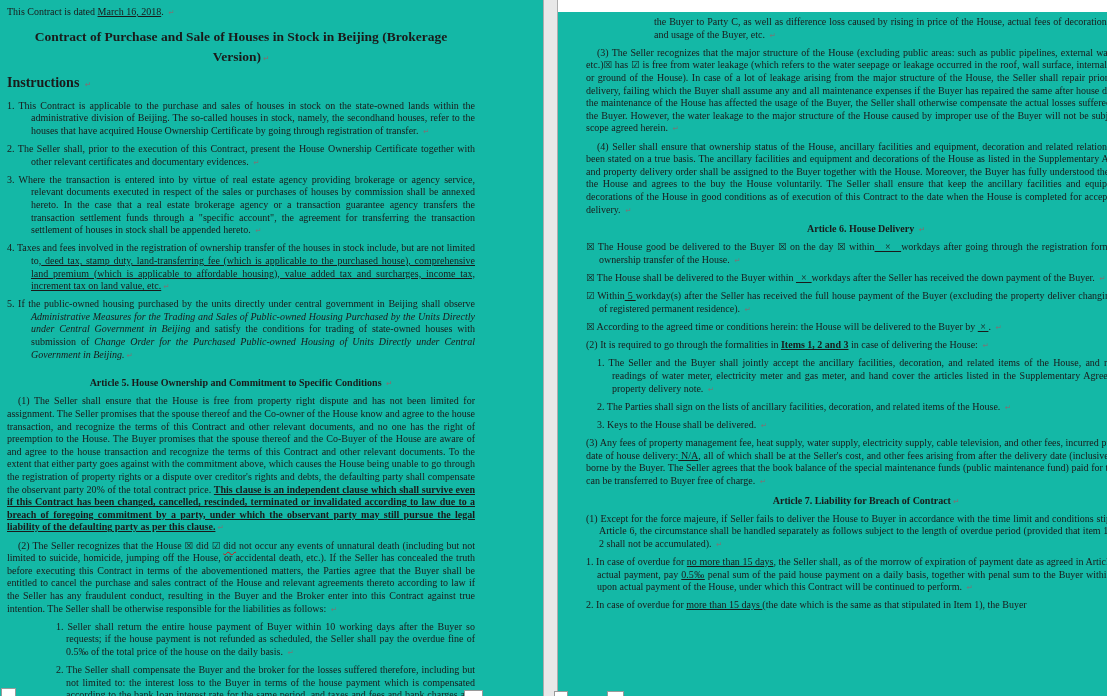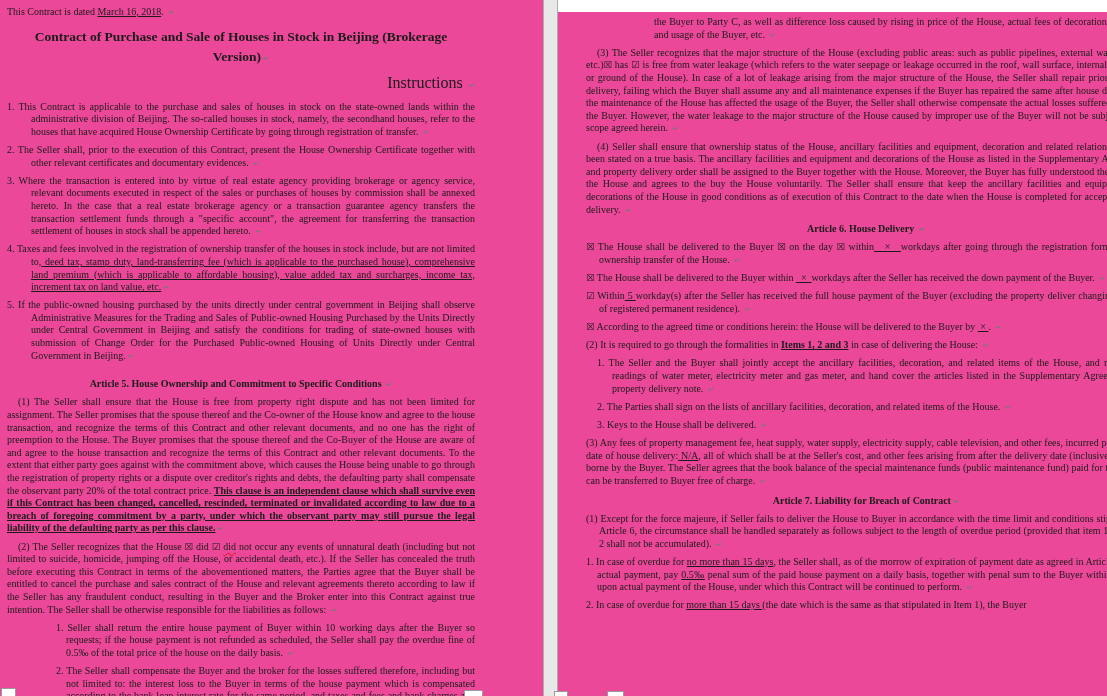--- a/index.html
+++ b/index.html
@@ -1,40 +1,40 @@
 <!DOCTYPE html>
 <html><head>
 <meta charset="utf-8">
 <style>
   html,body{margin:0;padding:0;background:#ffffff;}
   .canvas{position:relative;width:1107px;height:696px;overflow:hidden;background:#ffffff;
           font-family:"Liberation Serif", serif;color:#1a1a1a;font-size:10px;line-height:12.6px;}
-  .page{position:absolute;top:0;height:696px;overflow:hidden;background:#ec4899;box-sizing:border-box;}
+  .page{position:absolute;top:0;height:696px;overflow:hidden;background:#14b8a6;box-sizing:border-box;}
   .page-left{left:0;width:543px;padding:6px 68px 0 7px;}
   .page-right{left:558px;width:624px;padding:4px 36px 0 28px;margin-top:12px;}
   .gutter{position:absolute;left:543px;top:0;width:15px;height:696px;background:#e8e8e8;
           border-left:1px solid #adadad;border-right:1px solid #adadad;box-sizing:border-box;}
   .blk{margin:0 0 4.6px 0;text-align:justify;}
   .dated{text-align:left;}
   .title{text-align:center;font-weight:bold;font-size:13.5px;line-height:20px;margin:7px 0 7px;}
-  .subtitle{text-align:right;font-weight:normal;font-size:16px;line-height:14px;margin:0 0 8px;}
+  .subtitle{text-align:left;font-weight:bold;font-size:14px;line-height:14px;margin:0 0 8px;}
   .heading{font-weight:bold;text-align:center;margin:6px 0 4.6px;}
   .gap{margin-top:15px;}
   .num{padding-left:24px;text-indent:-24px;}
   .para{text-indent:11px;}
   .sub{margin-left:49px;padding-left:10px;text-indent:-10px;}
   .cb{padding-left:13px;text-indent:-13px;}
   .hang{padding-left:13px;text-indent:-13px;}
   .sub6{margin-left:11px;padding-left:15px;text-indent:-15px;font-family:Liberation Serif, serif;}
   .sub7{padding-left:11px;text-indent:-11px;}
   .cont{margin-left:68px;}
   .plain{}
   .u{text-decoration:underline;}
   .bu{font-weight:bold;text-decoration:underline;}
-  .i{}
+  .i{font-style:italic;}
   .sq{text-decoration-line:underline;text-decoration-style:wavy;text-decoration-color:#e01010;
       text-decoration-thickness:1px;text-underline-offset:2px;}
   .cbx{font-family:"DejaVu Sans", sans-serif;font-size:9.5px;}
   .mk::after{content:"\21B5";font-family:"DejaVu Sans", sans-serif;font-size:7.5px;color:#777;margin-left:2px;}
   .rect{position:absolute;background:#fff;border:1px solid #9a9a9a;height:12px;}
   .r1{left:1px;top:688px;width:13px;}
   .r2{left:464px;top:690px;width:17px;}
   .r3{left:554px;top:691px;width:12px;}
   .r4{left:607px;top:691px;width:15px;}
 </style>
@@ -56,21 +56,21 @@
       <div class="blk para mk"><span>(2) The Seller recognizes that the House </span><span class="cbx">☒</span><span> did </span><span class="cbx">☑</span><span> </span><span class="sq">did</span><span> not occur any events of unnatural death (including but not limited to suicide, homicide, jumping off the House, or accidental death, etc.). If the Seller has concealed the truth before executing this Contract in terms of the abovementioned matters, the Parties agree that the Buyer shall be entitled to cancel the purchase and sales contract of the House and relevant agreements thereto according to law if the Seller has any fraudulent conduct, resulting in the Buyer and the Broker enter into this Contract against true intention. The Seller shall be otherwise responsible for the liabilities as follows: </span></div>
       <div class="blk sub mk"><span>1. Seller shall return the entire house payment of Buyer within 10 working days after the Buyer so requests; if the house payment is not refunded as scheduled, the Seller shall pay the overdue fine of 0.5‰ of the total price of the house on the daily basis. </span></div>
       <div class="blk sub"><span>2. The Seller shall compensate the Buyer and the broker for the losses suffered therefore, including but not limited to: the interest loss to the Buyer in terms of the house payment which is compensated according to the bank loan interest rate for the same period, and taxes and fees and bank charges and other actual expenditure paid for compensating the Buyer for the House, and any and all fees paid by</span></div>
     </div>
   <div class="gutter"></div>
   <div class="page page-right">
       <div class="blk cont mk"><span>the Buyer to Party C, as well as difference loss caused by rising in price of the House, actual fees of decoration, property and usage of the Buyer, etc. </span></div>
       <div class="blk para mk"><span>(3) The Seller recognizes that the major structure of the House (excluding public areas: such as public pipelines, external walls, roofs, etc.)</span><span class="cbx">☒</span><span> has </span><span class="cbx">☑</span><span> is free from water leakage (which refers to the water seepage or leakage occurred in the roof, wall surface, internal pipelines or ground of the House). In case of a lot of leakage arising from the major structure of the House, the Seller shall repair prior to house delivery, failing which the Buyer shall assume any and all maintenance expenses if the Buyer has repaired the same after house delivery. If the maintenance of the House has affected the usage of the Buyer, the Seller shall otherwise compensate the actual losses suffered from by the Buyer. However, the water leakage to the major structure of the House caused by improper use of the Buyer will not be subject to the scope agreed herein. </span></div>
       <div class="blk para mk"><span>(4) Seller shall ensure that ownership status of the House, ancillary facilities and equipment, decoration and related relationship have been stated on a true basis. The ancillary facilities and equipment and decorations of the House as listed in the Supplementary Agreement and property delivery order shall be assigned to the Buyer together with the House. Moreover, the Buyer has fully understood the status of the House and agrees to the buy the House voluntarily. The Seller shall ensure that keep the ancillary facilities and equipment and decorations of the House in good conditions as of execution of this Contract to the date when the House is completed for acceptance and delivery. </span></div>
       <div class="blk heading mk"><span>Article 6. House Delivery </span></div>
-      <div class="blk cb mk"><span class="cbx">☒</span><span> The House shall be delivered to the Buyer </span><span class="cbx">☒</span><span> on the day </span><span class="cbx">☒</span><span> within</span><span class="u">&nbsp;&nbsp;&nbsp;×&nbsp;&nbsp;&nbsp;</span><span>workdays after going through the registration formalities of ownership transfer of the House. </span></div>
+      <div class="blk cb mk"><span class="cbx">☒</span><span> The House good be delivered to the Buyer </span><span class="cbx">☒</span><span> on the day </span><span class="cbx">☒</span><span> within</span><span class="u">&nbsp;&nbsp;&nbsp;×&nbsp;&nbsp;&nbsp;</span><span>workdays after going through the registration formalities of ownership transfer of the House. </span></div>
       <div class="blk cb mk"><span class="cbx">☒</span><span> The House shall be delivered to the Buyer within </span><span class="u">&nbsp;&nbsp;×&nbsp;&nbsp;</span><span>workdays after the Seller has received the down payment of the Buyer. </span></div>
       <div class="blk cb mk"><span class="cbx">☑</span><span> Within</span><span class="u">&nbsp;5&nbsp;</span><span>workday(s) after the Seller has received the full house payment of the Buyer (excluding the property deliver changing margin of registered permanent residence). </span></div>
       <div class="blk cb mk"><span class="cbx">☒</span><span> According to the agreed time or conditions herein: the House will be delivered to the Buyer by </span><span class="u">&nbsp;×&nbsp;</span><span>. </span></div>
       <div class="blk plain mk"><span>(2) It is required to go through the formalities in </span><span class="bu">Items 1, 2 and 3</span><span> in case of delivering the House: </span></div>
       <div class="blk sub6 mk"><span>1. The Seller and the Buyer shall jointly accept the ancillary facilities, decoration, and related items of the House, and record the readings of water meter, electricity meter and gas meter, and hand cover the articles listed in the Supplementary Agreement and property delivery note. </span></div>
       <div class="blk sub6 mk"><span>2. The Parties shall sign on the lists of ancillary facilities, decoration, and related items of the House. </span></div>
       <div class="blk sub6 mk"><span>3. Keys to the House shall be delivered. </span></div>
       <div class="blk plain mk"><span>(3) Any fees of property management fee, heat supply, water supply, electricity supply, cable television, and other fees, incurred prior to the date of house delivery:</span><span class="u">&nbsp;N/A</span><span>, all of which shall be at the Seller's cost, and other fees arising from after the delivery date (inclusive) shall be borne by the Buyer. The Seller agrees that the book balance of the special maintenance funds (public maintenance fund) paid for the House can be transferred to Buyer free of charge. </span></div>
       <div class="blk heading mk"><span>Article 7. Liability for Breach of Contract</span></div>
       <div class="blk hang mk"><span>(1) Except for the force majeure, if Seller fails to deliver the House to Buyer in accordance with the time limit and conditions stipulated in Article 6, the circumstance shall be handled separately as follows subject to the length of overdue period (provided that item 1 and item 2 shall not be accumulated). </span></div>

